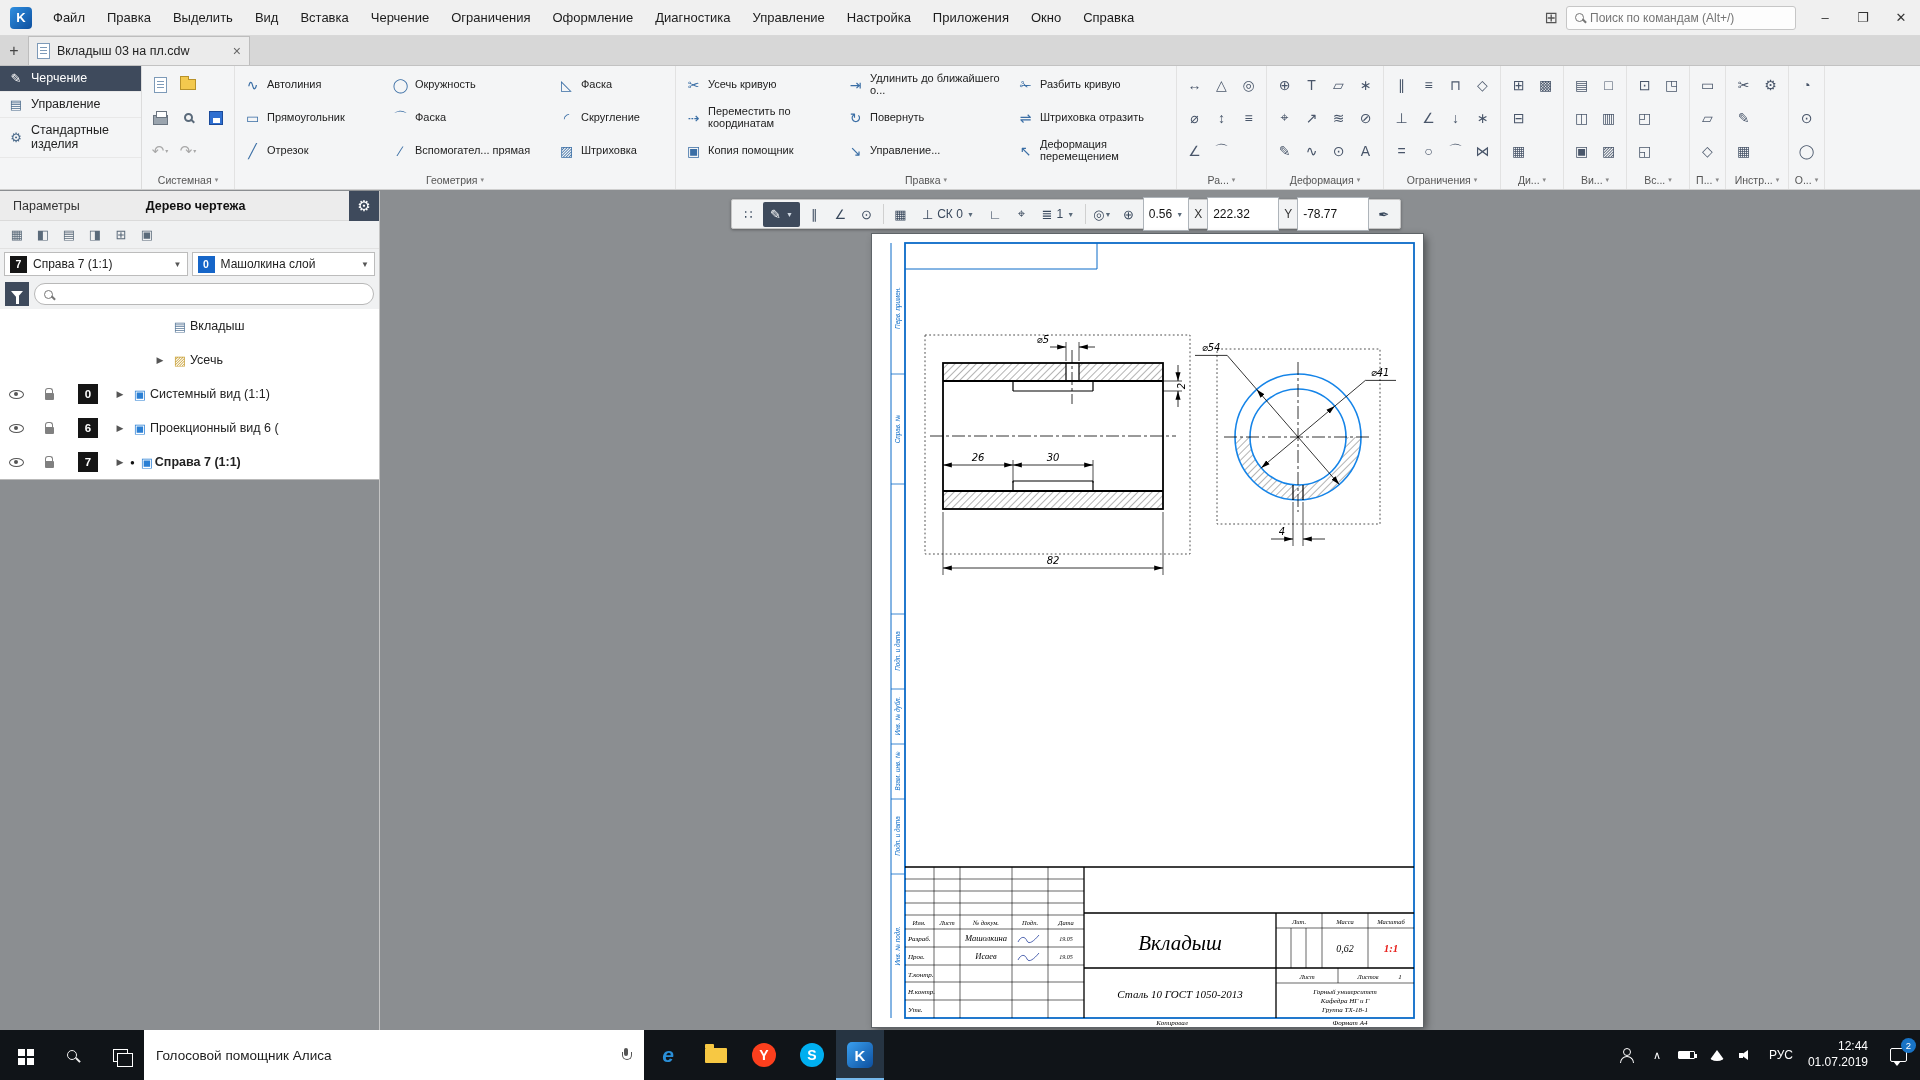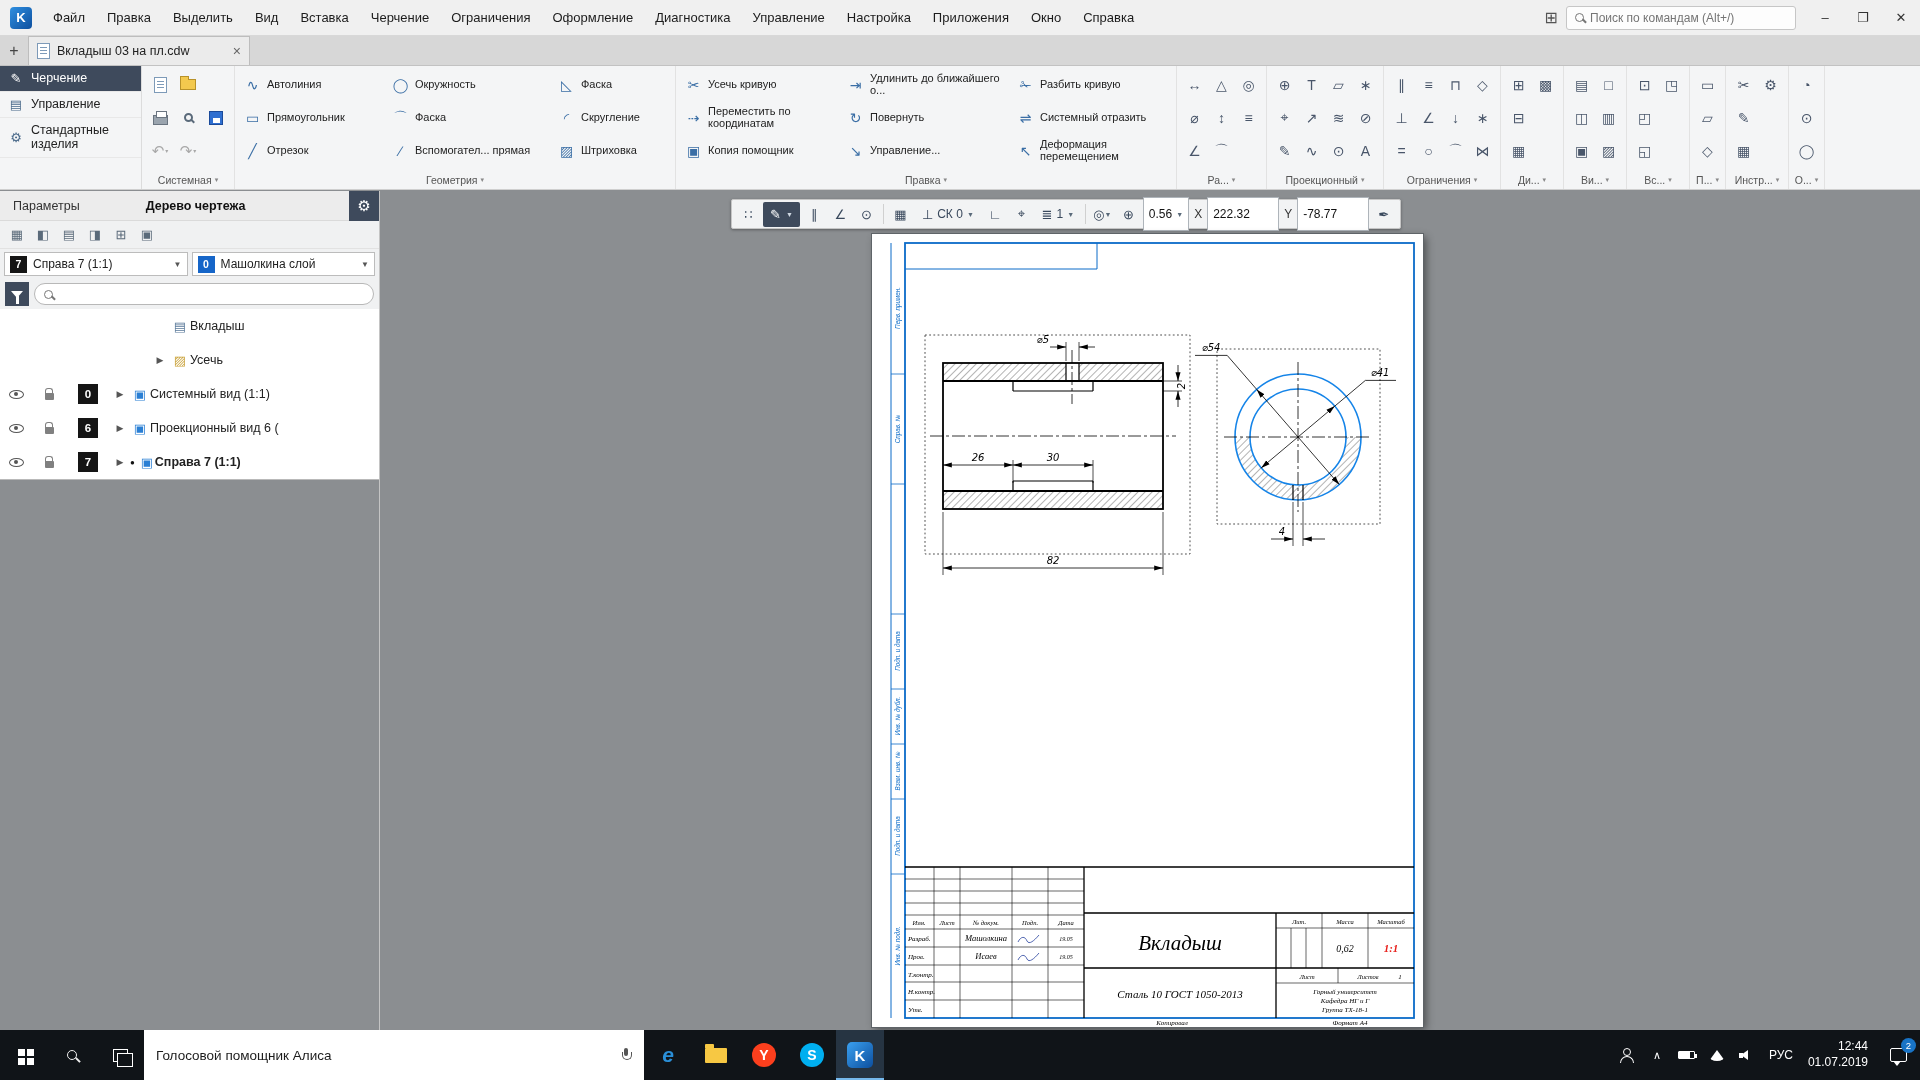--- a/index.html
+++ b/index.html
@@ -345,21 +345,21 @@
             <span class="rtxt">Управление...</span>
           </div>
       </div>
       <div class="rcol" style="width:160px">
         <div class="rtool">
             <span class="ricon">✁</span>
             <span class="rtxt">Разбить кривую</span>
           </div>
         <div class="rtool">
             <span class="ricon">⇌</span>
-            <span class="rtxt" style="max-width:122px">Системный отразить</span>
+            <span class="rtxt" style="max-width:122px">Штриховка отразить</span>
           </div>
         <div class="rtool">
             <span class="ricon">↖</span>
             <span class="rtxt" style="max-width:122px">Деформация перемещением</span>
           </div>
       </div>
     </div>
     <div class="rlabel">
         <span>Правка</span>
         <span class="dd">▾</span>
@@ -395,21 +395,21 @@
           <span class="gi">∿</span>
           <span class="gi">▱</span>
           <span class="gi">≋</span>
           <span class="gi">⊙</span>
           <span class="gi">∗</span>
           <span class="gi">⊘</span>
           <span class="gi">А</span>
         </div>
       </div>
     <div class="rlabel">
-        <span>Проекционный</span>
+        <span>Деформация</span>
         <span class="dd">▾</span>
       </div>
   </div>
   <div class="rgroup">
     <div class="rbody">
         <div class="rgrid">
           <span class="gi">∥</span>
           <span class="gi">⊥</span>
           <span class="gi">=</span>
           <span class="gi">≡</span>

